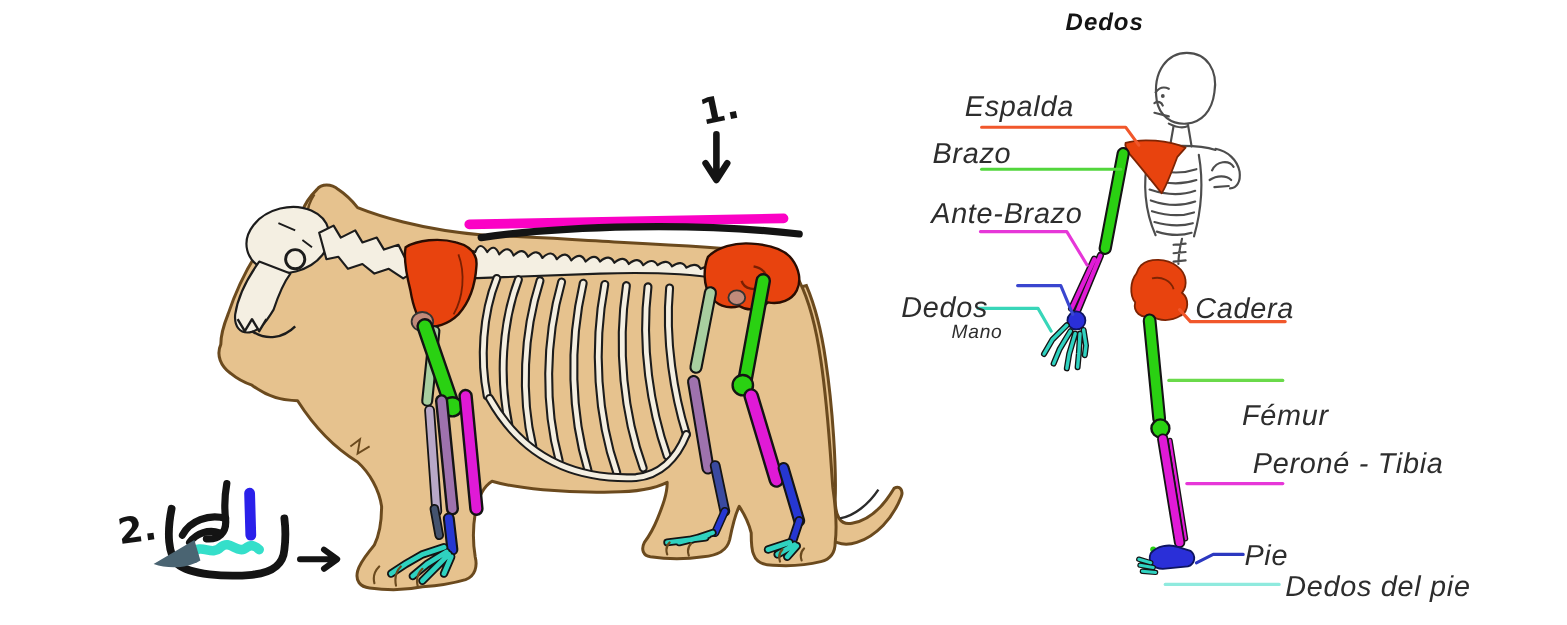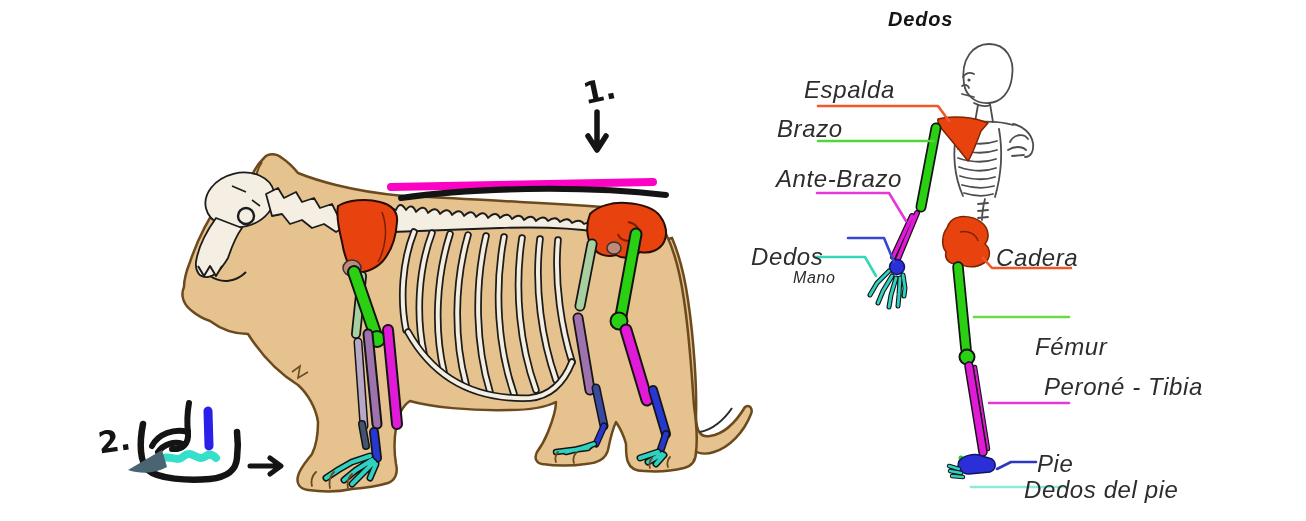--- a/index.html
+++ b/index.html
@@ -243,15 +243,15 @@
 <div class="lbl title" style="left:888px;top:8px;">Dedos</div>
 <div class="lbl" style="left:804px;top:77px;">Espalda</div>
 <div class="lbl" style="left:777px;top:116px;">Brazo</div>
 <div class="lbl" style="left:776px;top:166px;text-align:center;">Ante-Brazo</div>
 <div class="lbl small" style="left:793px;top:222px;">Mano</div>
 <div class="lbl" style="left:751px;top:244px;font-style:italic;">Dedos</div>
 <div class="lbl" style="left:996px;top:245px;">Cadera</div>
 <div class="lbl" style="left:1035px;top:294px;margin-top:40px;">Fémur</div>
 <div class="lbl" style="left:1044px;top:374px;">Peroné - Tibia</div>
 <div class="lbl" style="left:1037px;top:451px;">Pie</div>
-<div class="lbl" style="left:1024px;top:477px;text-align:center;">Dedos del pie</div>
+<div class="lbl" style="left:1071px;top:477px;text-align:center;">Dedos del pie</div>
 
 </div>
 
 </body></html>

